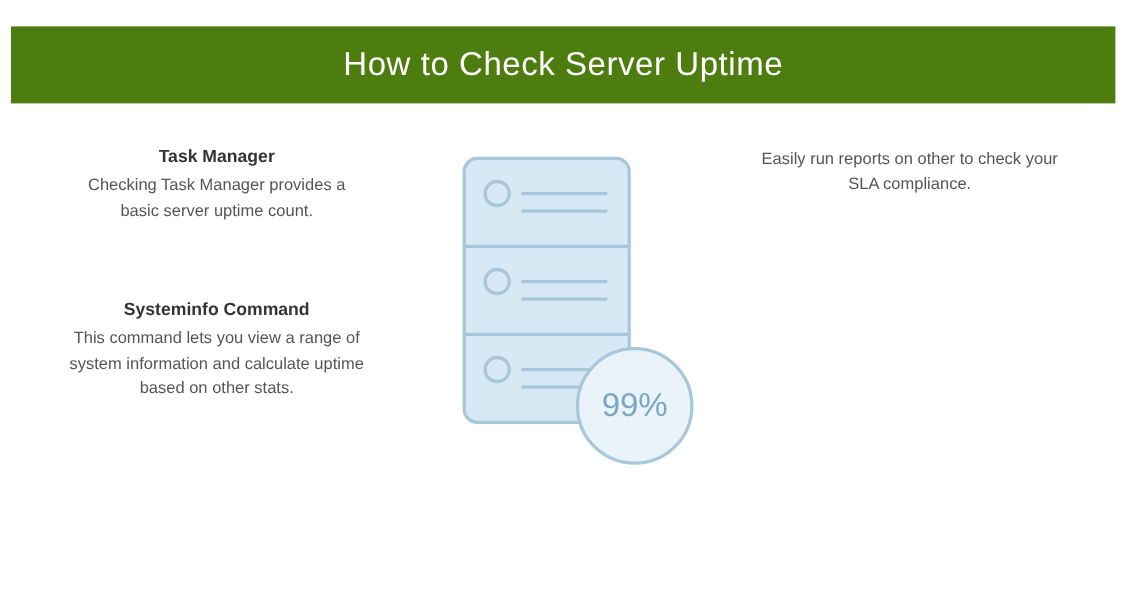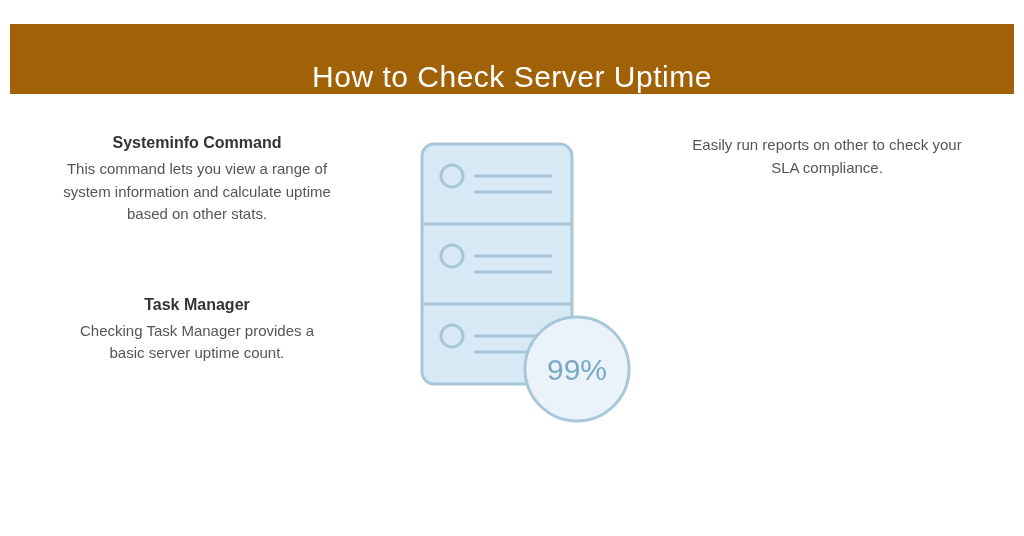--- a/index.html
+++ b/index.html
@@ -4,27 +4,27 @@
 <style>
   * { box-sizing: border-box; margin: 0; padding: 0; }
   body {
     font-family: -apple-system, BlinkMacSystemFont, "Segoe UI", Helvetica, Arial, sans-serif;
     background: #ffffff;
     width: 1024px;
     height: 536px;
     overflow: hidden;
   }
   .banner {
-    background: #a16207;
+    background: #4d7c0f;
     color: #ffffff;
     width: 1004px;
     margin: 24px auto 0 auto;
     height: 70px;
     display: flex;
-    align-items: flex-end;
+    align-items: center;
     justify-content: center;
     font-size: 30px;
     font-weight: 300;
     letter-spacing: 0.5px;
   }
   .content {
     display: flex;
     flex-direction: row;
     justify-content: center;
     align-items: flex-start;
@@ -66,26 +66,26 @@
 <body>
 
 <div class="banner">
   <span>How to Check Server Uptime</span>
 </div>
 
 <div class="content">
 
   <div class="col">
     <div class="block">
+      <h3>Task Manager</h3>
+      <p>Checking Task Manager provides a basic server uptime count.</p>
+    </div>
+    <div class="block">
       <h3>Systeminfo Command</h3>
       <p>This command lets you view a range of system information and calculate uptime based on other stats.</p>
-    </div>
-    <div class="block">
-      <h3>Task Manager</h3>
-      <p>Checking Task Manager provides a basic server uptime count.</p>
     </div>
   </div>
 
   <div class="center-graphic">
     <svg width="280" height="300" viewBox="0 0 280 300">
 
       <rect x="50" y="10" width="150" height="240" rx="12" ry="12" fill="#d6e9f4" stroke="#a8c8da" stroke-width="3"></rect>
 
       <line x1="50" y1="90" x2="200" y2="90" stroke="#a8c8da" stroke-width="3"></line>
       <line x1="50" y1="170" x2="200" y2="170" stroke="#a8c8da" stroke-width="3"></line>

